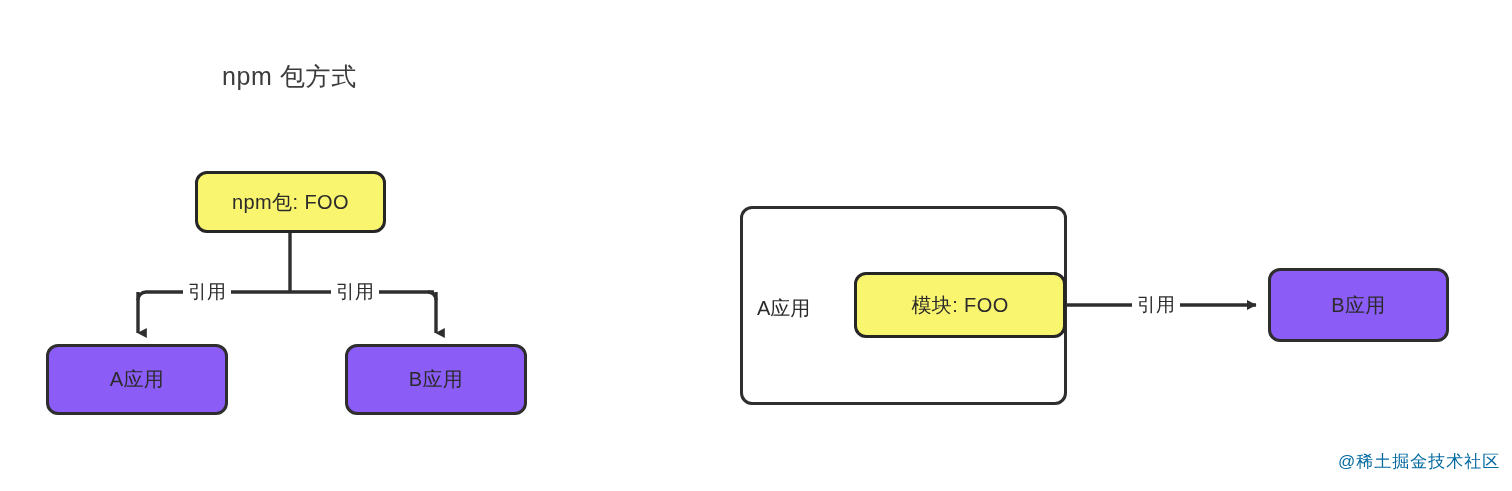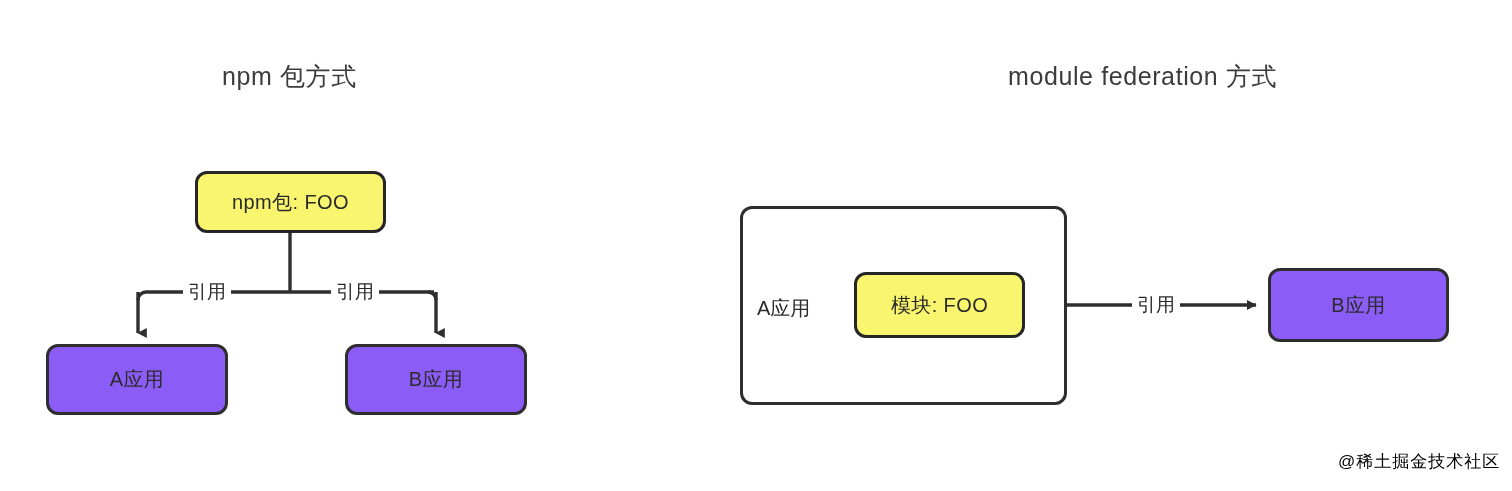--- a/index.html
+++ b/index.html
@@ -71,21 +71,21 @@
     font-size: 19px;
     color: #2b2b2b;
     background: #ffffff;
     padding: 0 5px;
     white-space: nowrap;
     line-height: 1;
   }
   .watermark {
     position: absolute;
     font-size: 17px;
-    color: #000000;
+    color: #0369a1;
     letter-spacing: 1px;
     white-space: nowrap;
     user-select: none;
   }
 </style>
 </head>
 <body>
 
 <div id="stage">
 
@@ -107,21 +107,20 @@
     <path d="M146,292 A8,8 0 0 0 138,300" stroke="#2e2e2e" stroke-width="3.4" fill="none"></path>
 
     <path d="M436,292 L436,333" stroke="#2e2e2e" stroke-width="3.4" fill="none" stroke-linecap="butt" marker-end="url(#arrowDown)"></path>
     <path d="M428,292 A8,8 0 0 1 436,300" stroke="#2e2e2e" stroke-width="3.4" fill="none"></path>
 
     <path d="M1040,305 L1256,305" stroke="#2e2e2e" stroke-width="3.4" fill="none" marker-end="url(#arrowRight)"></path>
   </svg>
 
   <div class="section-title" style="left:222px; top:60px;">npm 包方式</div>
 
-  <div class="section-title" style="left:1008px; top:60px;">module federation 方式</div>
 
   <div class="node yellow" style="left:195px; top:171px; width:191px; height:62px;">
     <span>npm包: FOO</span>
   </div>
 
   <div class="edge-label" style="left:183px; top:282px;">引用</div>
 
   <div class="edge-label" style="left:331px; top:282px;">引用</div>
 
   <div class="node" style="left:46px; top:344px; width:182px; height:71px;">
@@ -129,21 +128,21 @@
   </div>
 
   <div class="node" style="left:345px; top:344px; width:182px; height:71px;">
     <span>B应用</span>
   </div>
 
   <div class="container-node" style="left:740px; top:206px; width:327px; height:199px;"></div>
 
   <div class="container-label" style="left:757px; top:295px;">A应用</div>
 
-  <div class="node yellow" style="left:854px; top:272px; width:171px; height:66px;">
+  <div class="node yellow" style="left:854px; top:272px; width:212px; height:66px;">
     <span>模块: FOO</span>
   </div>
 
   <div class="edge-label" style="left:1132px; top:295px;">引用</div>
 
   <div class="node" style="left:1268px; top:268px; width:181px; height:74px;">
     <span>B应用</span>
   </div>
 
   <div class="watermark" style="left:1338px; top:450px;">@稀土掘金技术社区</div>

